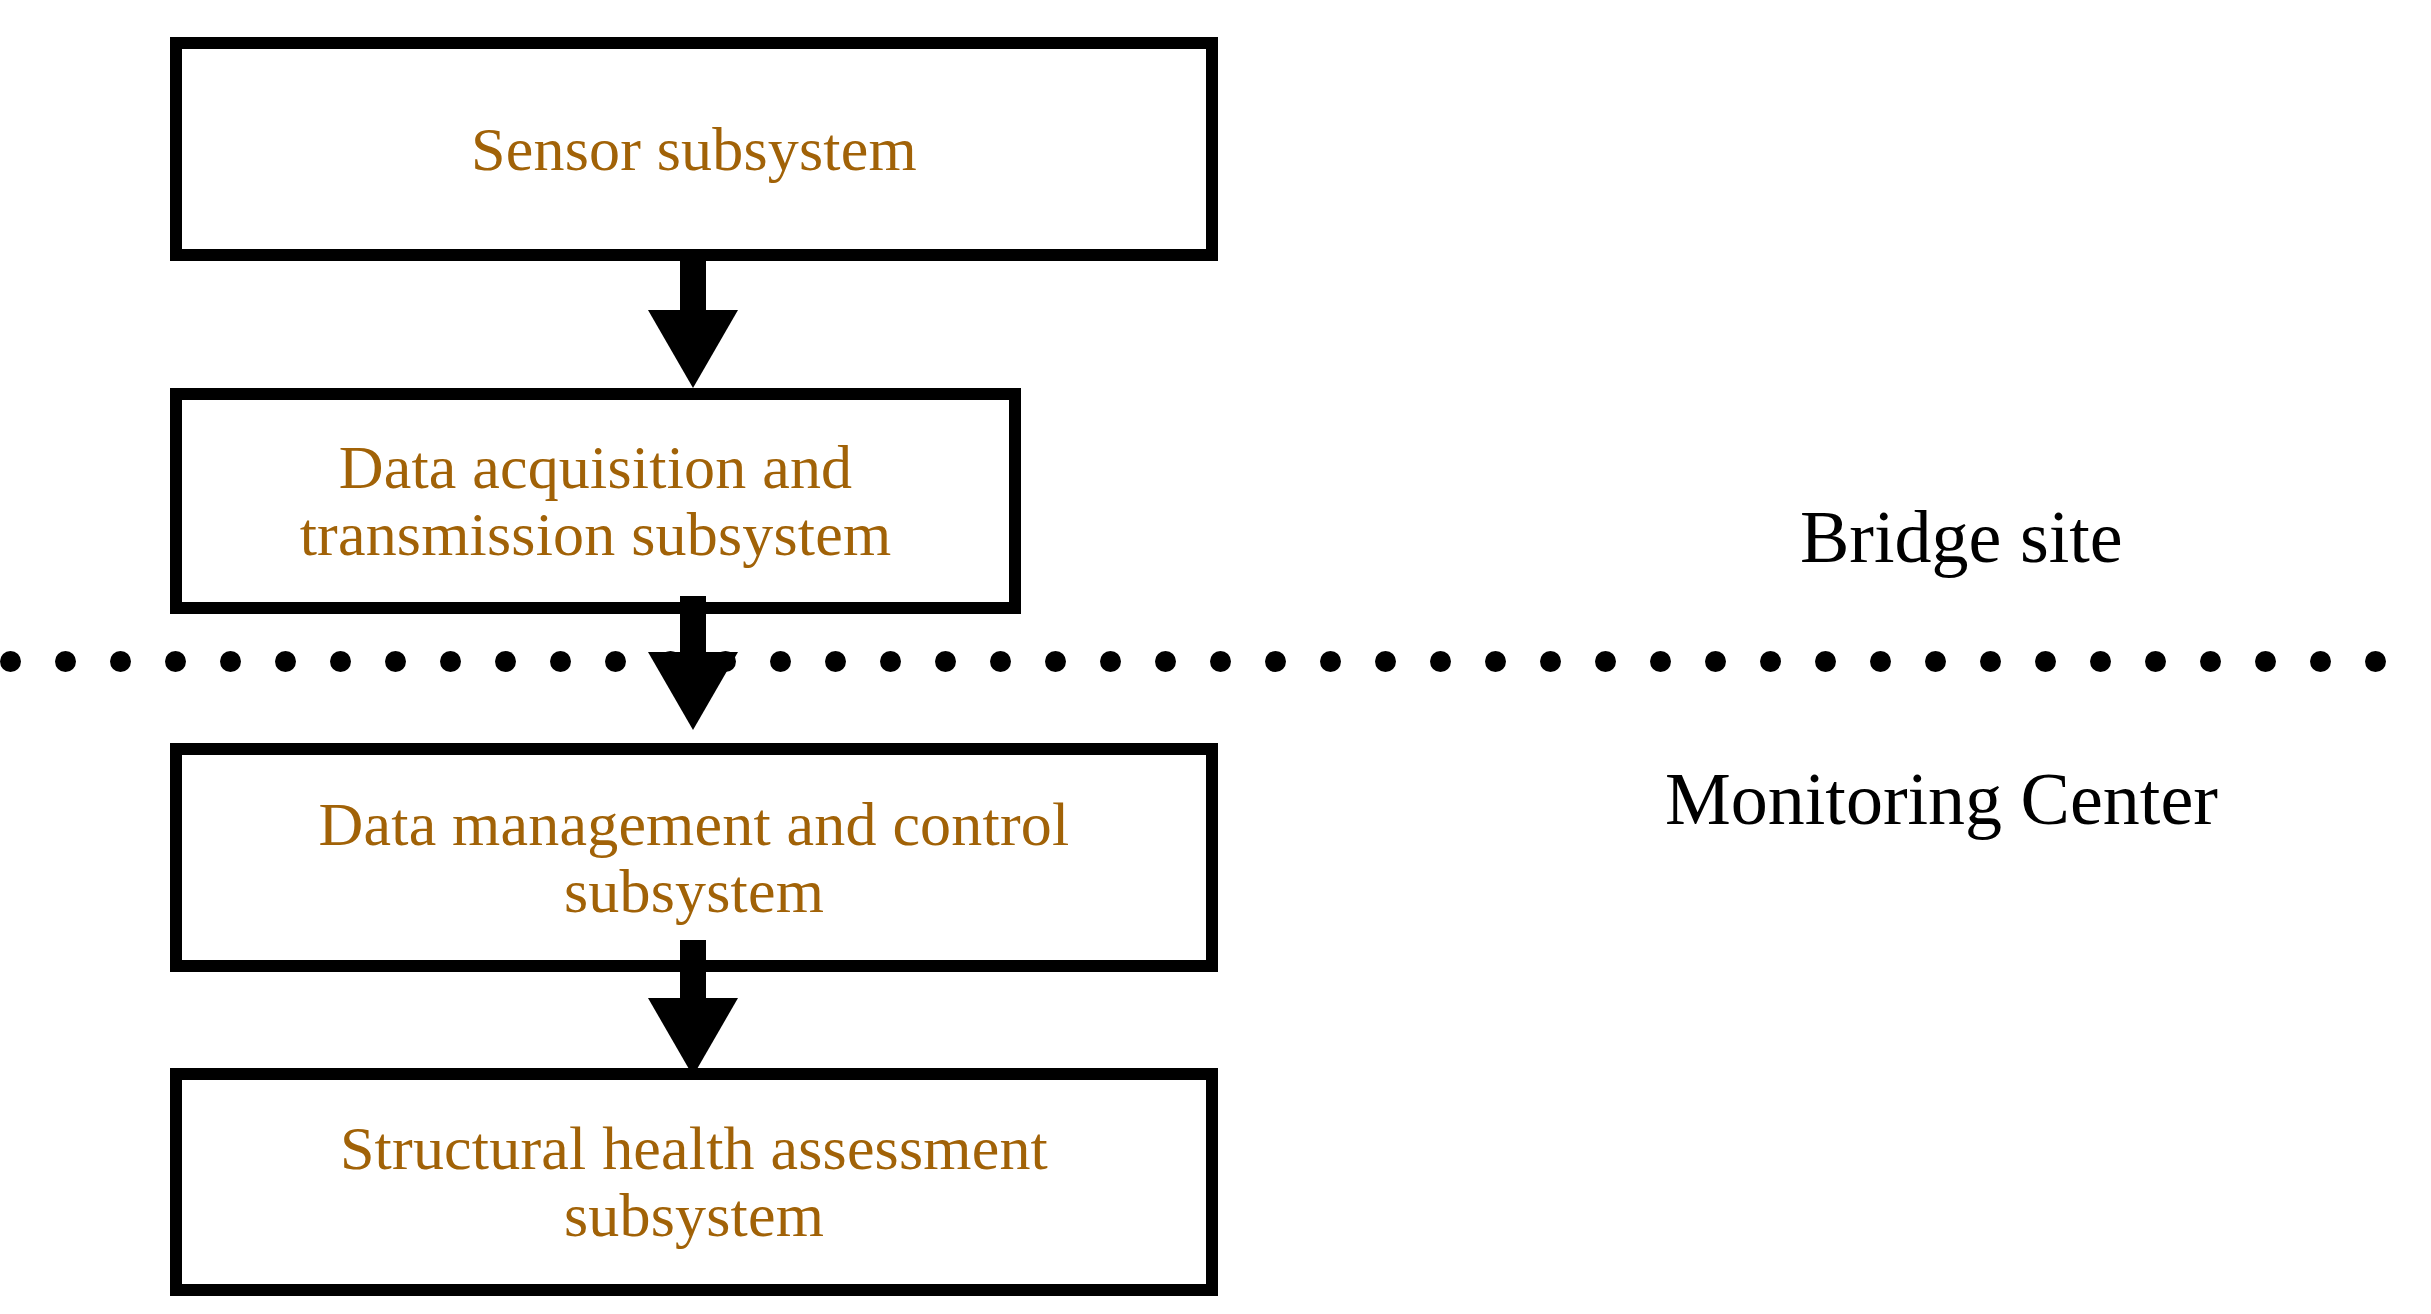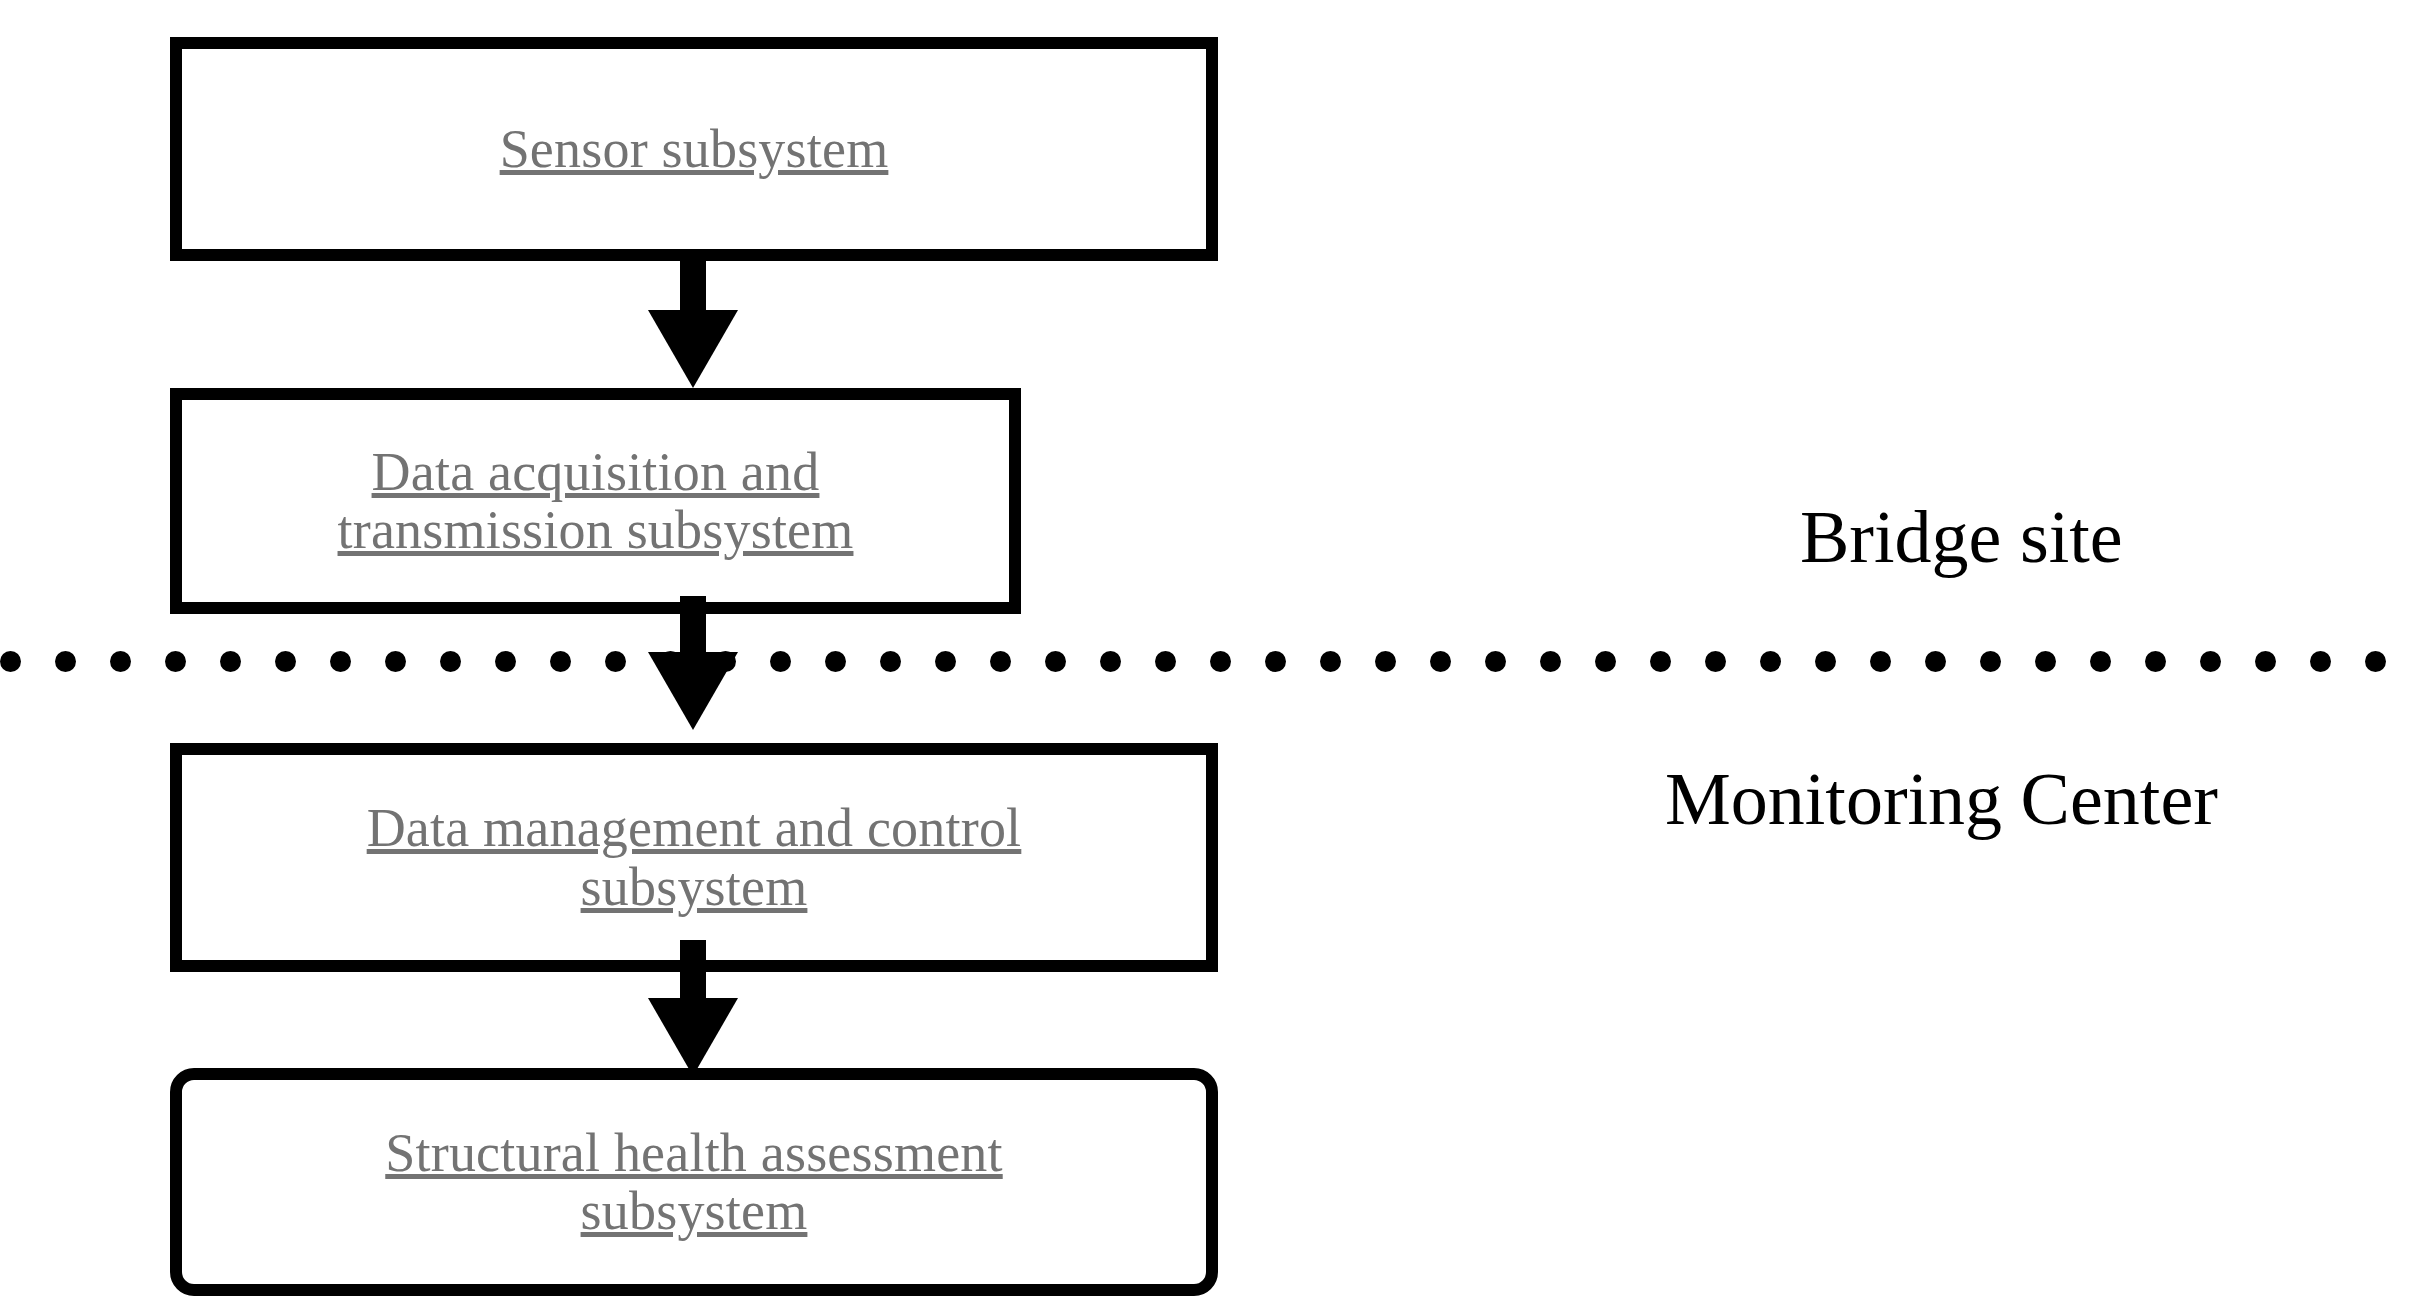--- a/index.html
+++ b/index.html
@@ -25,33 +25,32 @@
     position: absolute;
     box-sizing: border-box;
     border: 12px solid #000000;
     background: #ffffff;
     display: flex;
     align-items: center;
     justify-content: center;
     text-align: center;
   }
   .node-label {
-    font-size: 54px;
+    font-size: 62px;
     line-height: 1.08;
     letter-spacing: 0.2px;
     padding: 0 18px;
     white-space: pre-line;
-    color: #737373;
-    text-decoration: underline;
+    color: #a16207;
   }
 
   #node-sensor        { left: 170px; top:   37px; width: 1048px; height: 224px; }
   #node-daq           { left: 170px; top:  388px; width: 851px; height: 226px; }
   #node-dmc           { left: 170px; top:  722px; width: 1048px; height: 229px; margin-top: 21px; }
-  #node-sha           { left: 170px; top: 1068px; width: 1048px; height: 228px; border-radius: 24px; }
+  #node-sha           { left: 170px; top: 1068px; width: 1048px; height: 228px; }
 
   
   .arrow {
     position: absolute;
     width: 90px;
   }
   .arrow .shaft {
     position: absolute;
     left: 50%;
     top: 0;

